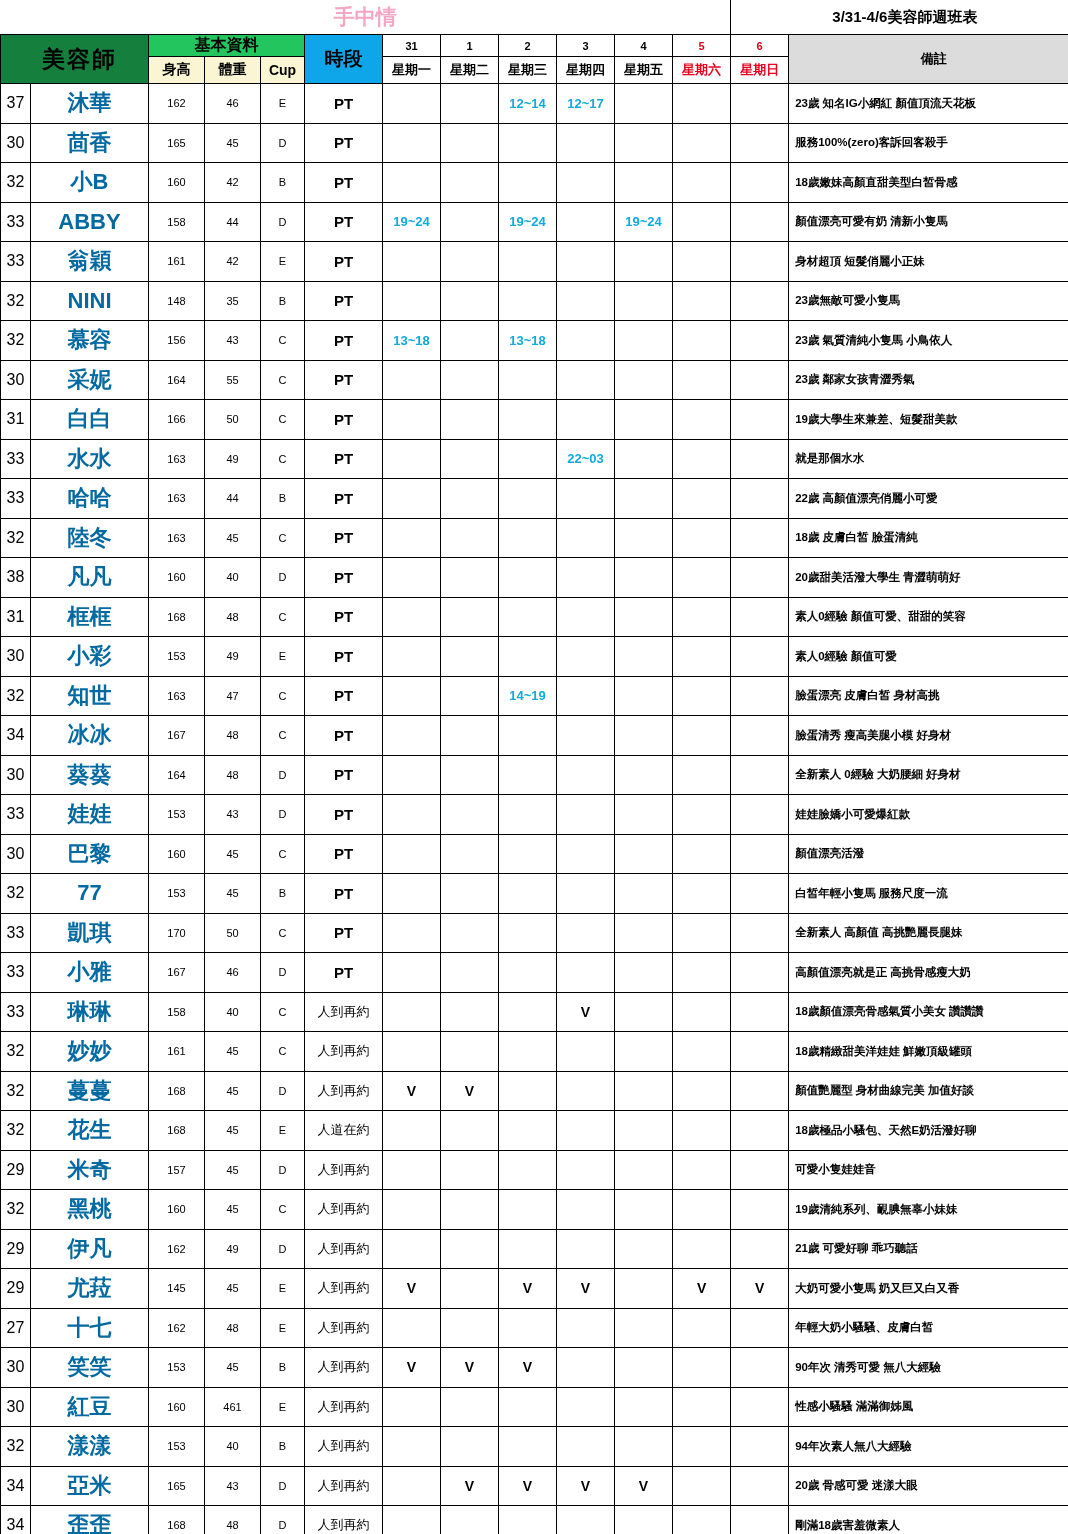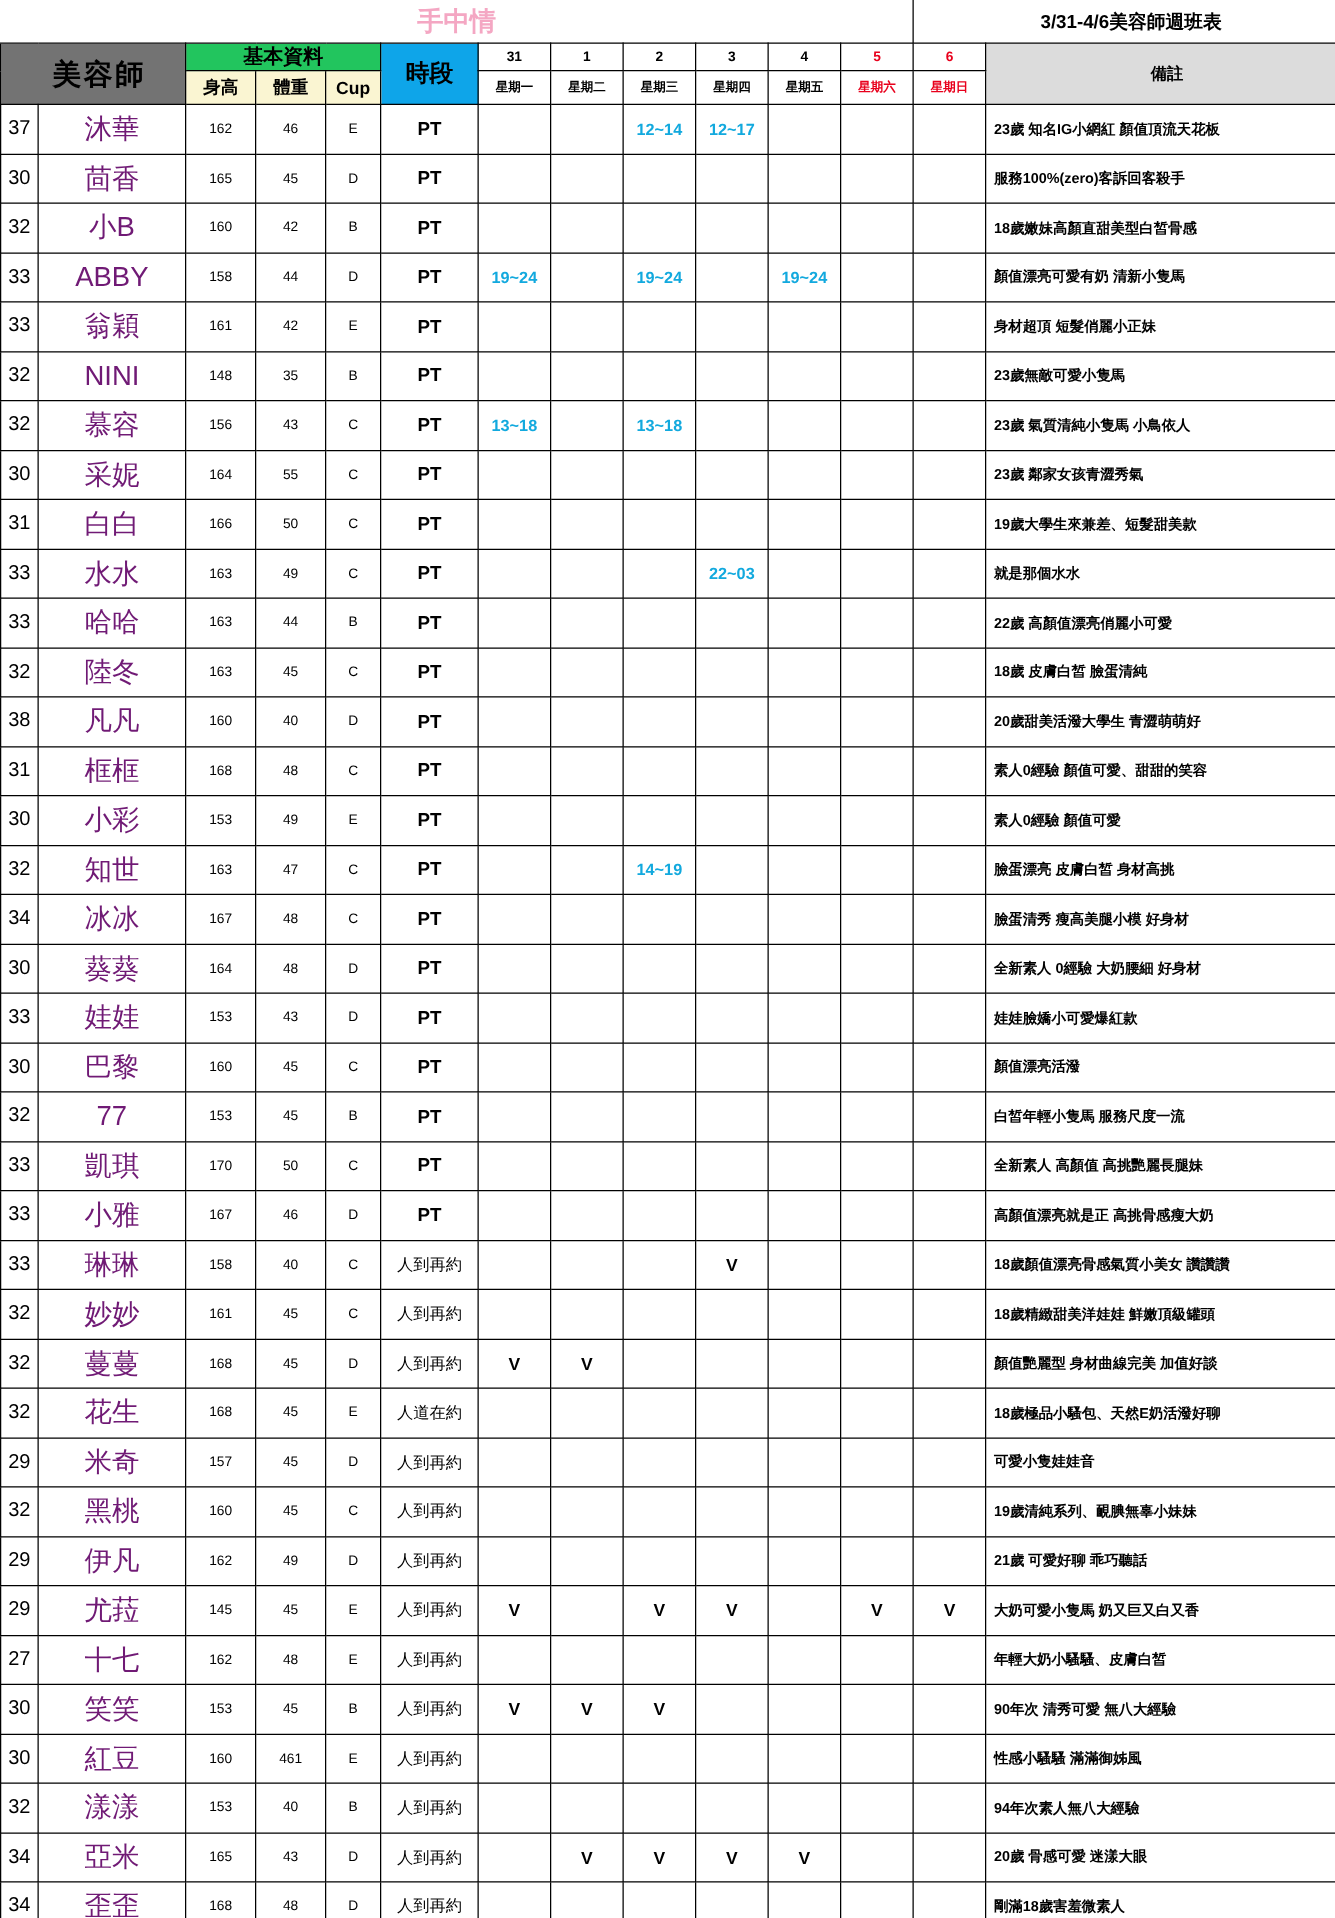--- a/index.html
+++ b/index.html
@@ -21,47 +21,47 @@
     height:34px;font-size:21px;color:#f4a7c3;font-weight:bold;
     border-left:none;border-top:none;
   }
   .top-logo-inner{ }
   .top-title{
     height:34px;font-size:15px;font-weight:bold;color:#000;background:#fff;
     border-right:none;border-top:none;
   }
 
   .hdr-name{
-    background:#737373;font-size:23px;font-weight:bold;letter-spacing:2px;
+    background:#15803d;font-size:23px;font-weight:bold;letter-spacing:2px;
     height:44px;
     padding-left:10px;
   }
   .hdr-basic{
     background:#22c55e;font-size:16px;font-weight:bold;height:18px;
   }
   .hdr-sub{
     background:#faf5d2;font-size:14px;font-weight:bold;height:26px;
   }
   .hdr-time{
     background:#0ea5e9;font-size:19px;font-weight:bold;height:44px;
   }
   .hdr-daynum{
     background:#fff;font-size:11px;font-weight:bold;height:18px;
   }
   .hdr-dayname{
-    background:#fff;font-size:10px;font-weight:bold;height:26px;
+    background:#fff;font-size:13px;font-weight:bold;height:26px;
   }
   .red{color:#e8001c;}
   .hdr-note{
     background:#dcdcdc;font-size:13px;font-weight:bold;height:44px;
   }
 
   tbody tr{height:39.5px;}
   .age{font-size:16px;color:#000;}
-  .name{font-size:22px;font-weight:normal;color:#701a75;}
+  .name{font-size:22px;font-weight:bold;color:#0369a1;}
   .num{font-size:11px;}
   .cup{font-size:11px;}
   .time{font-size:15px;font-weight:bold;}
   .time.small{font-size:13px;font-weight:normal;}
   .slot{font-size:13px;font-weight:bold;color:#12a9de;}
   .vmark{font-size:14px;font-weight:bold;color:#000;}
   .note{font-size:11.5px;font-weight:bold;text-align:left;padding-left:6px;}
 </style>
 </head>
 <body>

